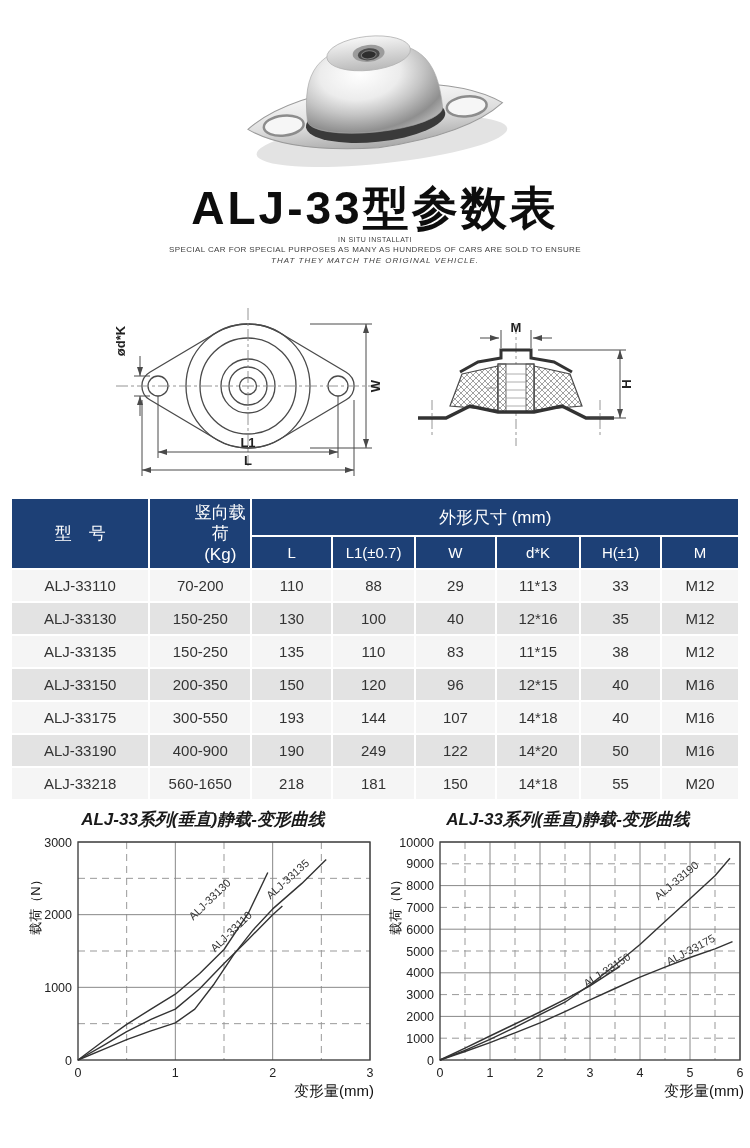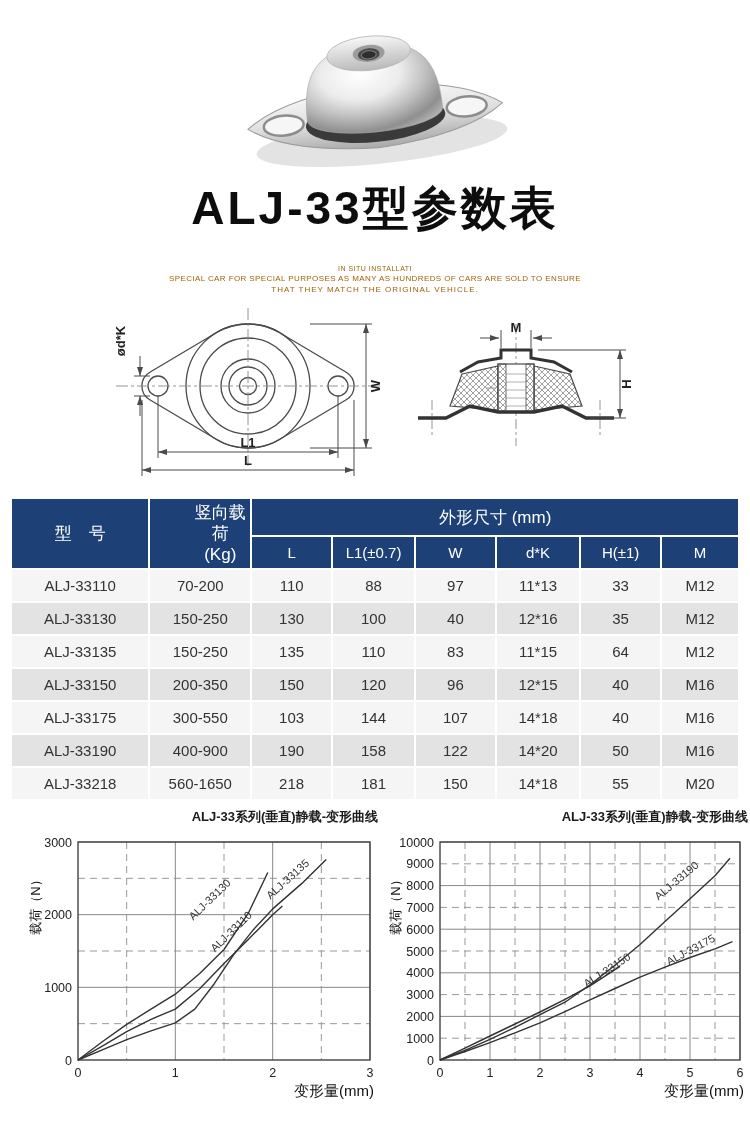--- a/index.html
+++ b/index.html
@@ -1,24 +1,24 @@
 <!DOCTYPE html>
 <html style="--header-bg: #1d4076; --header-text: #ffffff; --row-light: #f5f5f5; --row-dark: #e3e3e3; --cell-text: #333333;"><head>
 <meta charset="utf-8">
 <style>
   html,body{margin:0;padding:0;background:#fff;}
   #page{position:relative;width:750px;height:1148px;background:#fff;overflow:hidden;
         font-family:"Liberation Sans","DejaVu Sans",sans-serif;}
   
   .page-title{position:absolute;top:178px;left:0;width:750px;text-align:center;
     font-size:46px;font-weight:bold;color:#0d0d0d;letter-spacing:3px;}
-  .tagline{position:absolute;top:265px;left:0;width:750px;text-align:center;color:#a16207;}
+  .tagline{position:absolute;top:236px;left:0;width:750px;text-align:center;color:#404040;}
   .tagline .l1{font-size:7px;letter-spacing:.5px;}
   .tagline .l2{font-size:8px;letter-spacing:.4px;margin-top:2px;}
-  .tagline .l3{font-size:8px;letter-spacing:1px;margin-top:2px;}
+  .tagline .l3{font-size:8px;letter-spacing:1px;margin-top:2px;font-style:italic;}
   
   .drw{position:absolute;}
   #drw-top{left:98px;top:296px;}
   #drw-side{left:398px;top:318px;}
   .drw text{font-weight:bold;fill:#222;font-size:13px;font-family:"Liberation Sans",sans-serif;}
   
   #spec-table-wrap{position:absolute;top:497px;left:10px;width:730px;}
   table{border-collapse:collapse;width:100%;table-layout:fixed;}
   thead th{background:var(--header-bg,#1d4076);color:var(--header-text,#fff);
     font-weight:normal;border:2px solid #fff;}
@@ -27,21 +27,21 @@
   td{font-size:15px;color:var(--cell-text,#333);border:2px solid #fff;height:29px;
      text-align:center;vertical-align:middle;}
   th{text-align:center;vertical-align:middle;}
   tr.odd td{background:var(--row-light,#f5f5f5);}
   tr.even td{background:var(--row-dark,#e3e3e3);}
   .load-head div{line-height:1.25;padding-left:40px;}
   
   .chart{position:absolute;top:808px;}
   #chart-left{left:28px;width:350px;}
   #chart-right{left:388px;width:360px;}
-  .chart-title{text-align:right;font-size:13px;font-weight:bold;color:#1a1a1a;height:24px;}
+  .chart-title{text-align:center;font-size:17px;font-weight:bold;color:#1a1a1a;height:24px;font-style:italic;}
 </style>
 </head>
 <body>
 
 <div id="page">
 
   <svg width="0" height="0" style="position:absolute">
     <defs>
       <marker id="arr" markerWidth="10" markerHeight="8" refX="9" refY="3" orient="auto-start-reverse" markerUnits="userSpaceOnUse">
         <path d="M0,0 L9,3 L0,6 Z" fill="#4a4a4a"></path>
@@ -188,21 +188,21 @@
           <th>H(±1)</th>
           <th>M</th>
         </tr>
       </thead>
       <tbody>
           <tr class="odd">
             <td>ALJ-33110</td>
             <td>70-200</td>
             <td>110</td>
             <td>88</td>
-            <td>97</td>
+            <td>29</td>
             <td>11*13</td>
             <td>33</td>
             <td>M12</td>
           </tr>
           <tr class="even">
             <td>ALJ-33130</td>
             <td>150-250</td>
             <td>130</td>
             <td>100</td>
             <td>40</td>
@@ -210,48 +210,48 @@
             <td>35</td>
             <td>M12</td>
           </tr>
           <tr class="odd">
             <td>ALJ-33135</td>
             <td>150-250</td>
             <td>135</td>
             <td>110</td>
             <td>83</td>
             <td>11*15</td>
-            <td>64</td>
+            <td>38</td>
             <td>M12</td>
           </tr>
           <tr class="even">
             <td>ALJ-33150</td>
             <td>200-350</td>
             <td>150</td>
             <td>120</td>
             <td>96</td>
             <td>12*15</td>
             <td>40</td>
             <td>M16</td>
           </tr>
           <tr class="odd">
             <td>ALJ-33175</td>
             <td>300-550</td>
-            <td>103</td>
+            <td>193</td>
             <td>144</td>
             <td>107</td>
             <td>14*18</td>
             <td>40</td>
             <td>M16</td>
           </tr>
           <tr class="even">
             <td>ALJ-33190</td>
             <td>400-900</td>
             <td>190</td>
-            <td>158</td>
+            <td>249</td>
             <td>122</td>
             <td>14*20</td>
             <td>50</td>
             <td>M16</td>
           </tr>
           <tr class="odd">
             <td>ALJ-33218</td>
             <td>560-1650</td>
             <td>218</td>
             <td>181</td>

